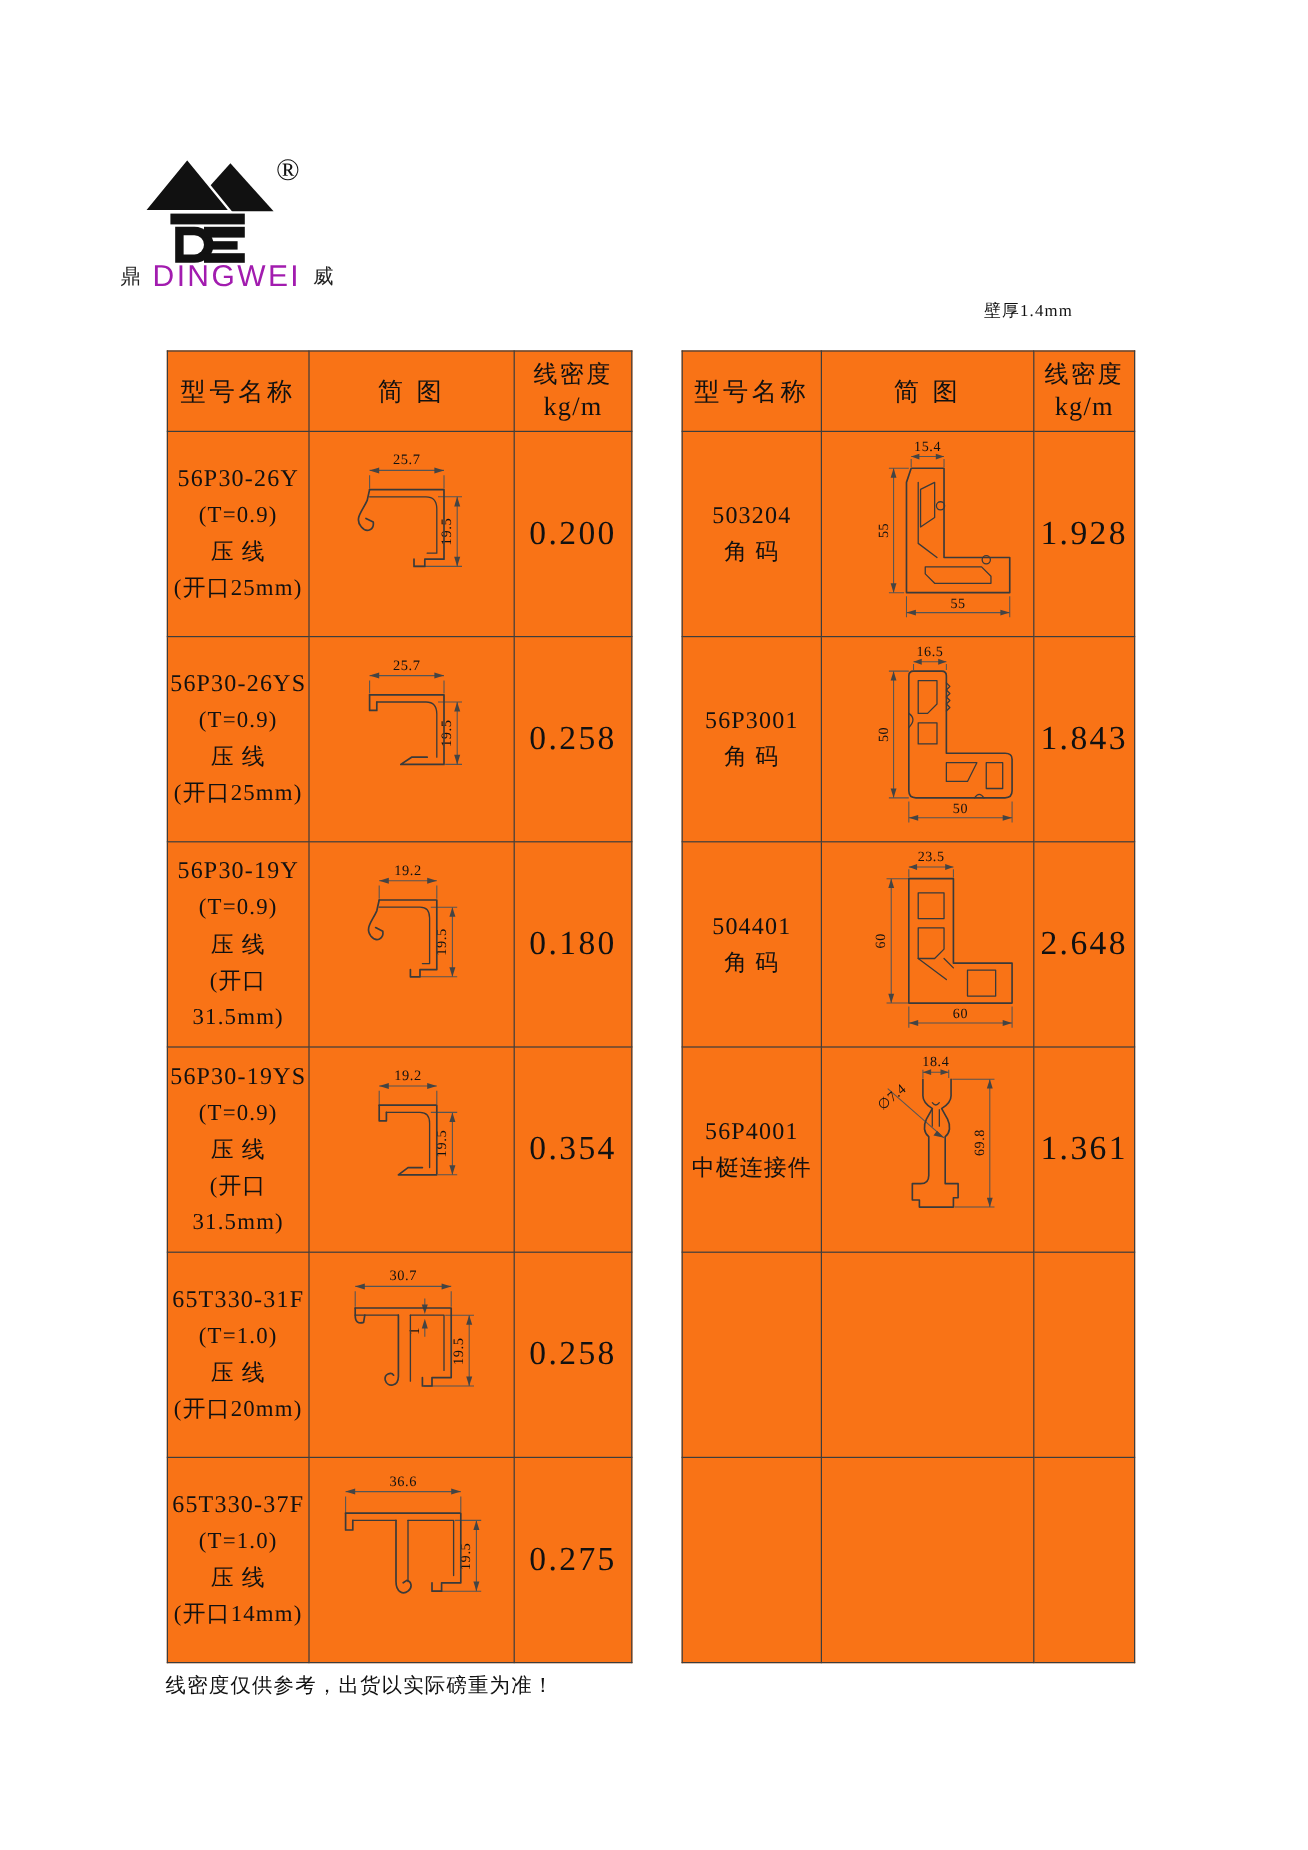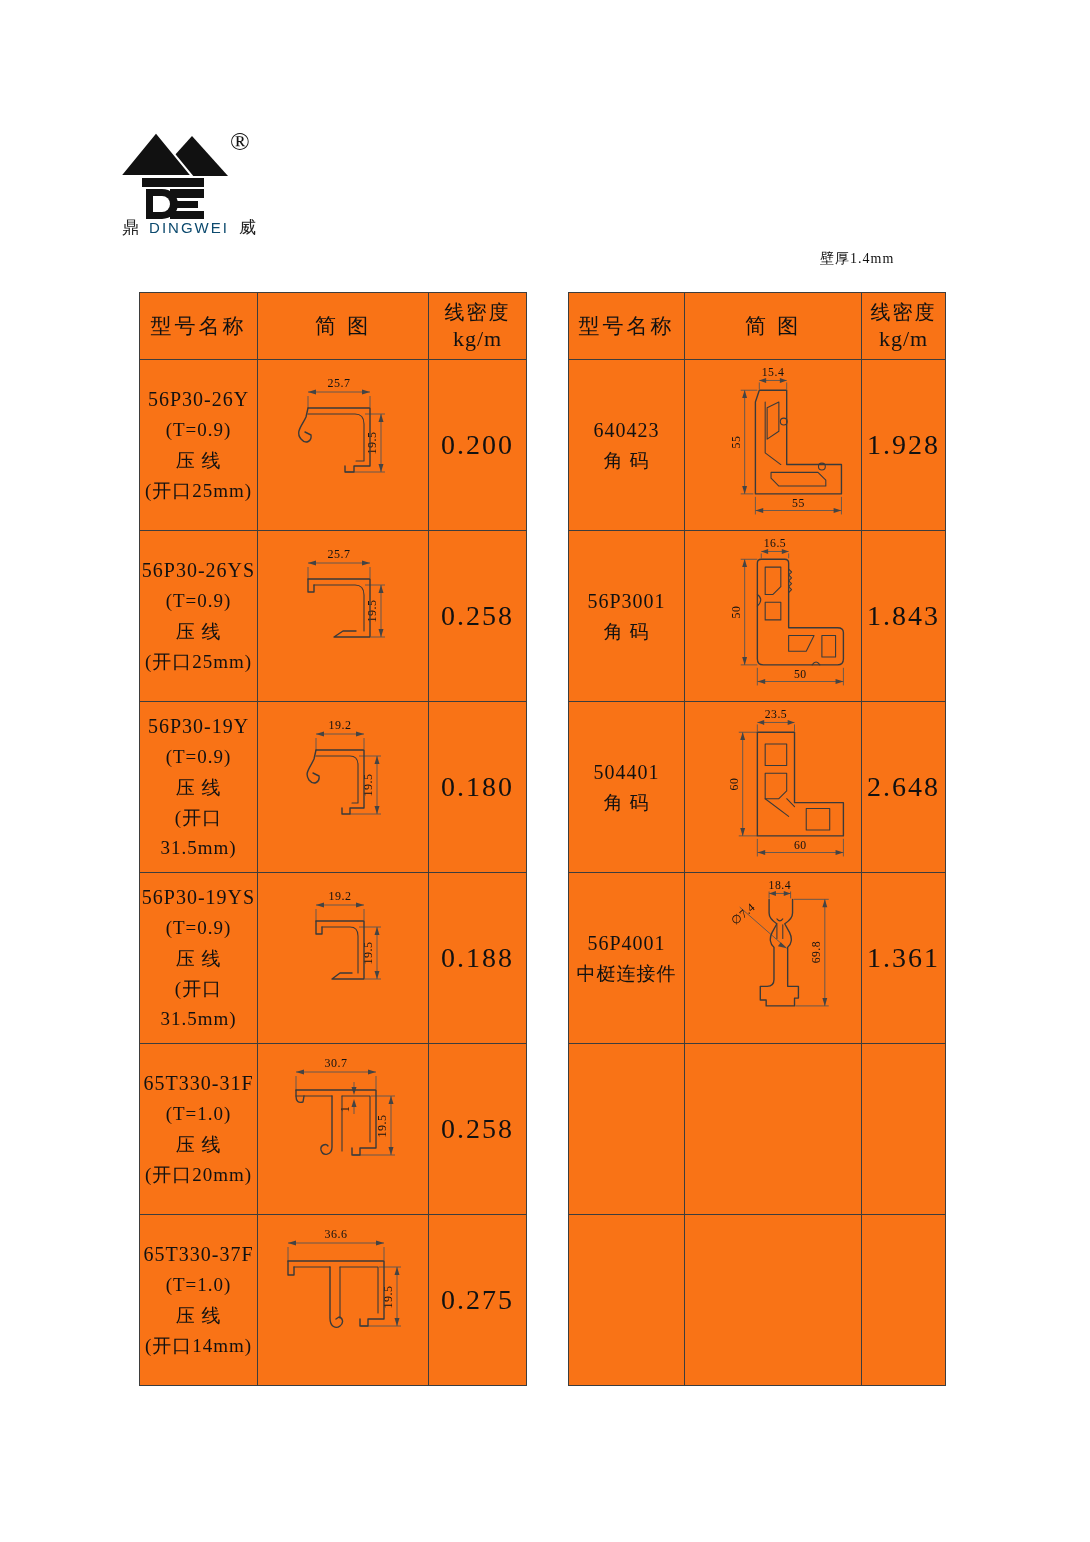--- a/index.html
+++ b/index.html
@@ -5,21 +5,21 @@
   html,body{margin:0;padding:0;background:#e8e8e8;}
   .sheet{position:relative;width:1090px;height:1542px;background:#ffffff;margin:0 auto;
          font-family:"Liberation Serif", serif;color:#111;overflow:hidden;}
 
   
   .logo{position:absolute;left:112px;top:124px;width:160px;height:118px;}
   .logo svg{display:block;}
   .brandline{position:absolute;left:104px;top:216px;width:170px;display:flex;
              align-items:center;justify-content:center;gap:10px;}
   .brandline .cn{font-size:17px;color:#222;}
-  .brandline .en{font-family:"Liberation Sans",sans-serif;font-size:15px;letter-spacing:2px;color:#0c4a6e;}
+  .brandline .en{font-family:"Liberation Sans",sans-serif;font-size:25px;letter-spacing:2px;color:#a21caf;}
 
   
   .title{position:absolute;left:300px;top:150px;width:664px;text-align:center;
          font-family:"Liberation Sans",sans-serif;font-weight:bold;font-size:45px;
          letter-spacing:1px;white-space:nowrap;}
   .wallnote{position:absolute;left:820px;top:250px;width:130px;font-size:14px;letter-spacing:1px;}
   .footnote{position:absolute;left:138px;top:1393px;font-size:17px;letter-spacing:1px;}
 
   
   table.ptable{border-collapse:collapse;table-layout:fixed;position:absolute;background:#f97316;}
@@ -61,20 +61,21 @@
       <text x="118" y="26" font-size="26" fill="#111">®</text>
     </svg>
   </div>
   <div class="brandline">
     <span class="cn">鼎</span>
     <span class="en">DINGWEI</span>
     <span class="cn">威</span>
   </div>
 
   <div class="wallnote">壁厚1.4mm</div>
+  <div class="footnote">线密度仅供参考，出货以实际磅重为准！</div>
 
   <table class="ptable" id="left-table">
     <colgroup>
         <col style="width:118px">
         <col style="width:170px">
         <col style="width:98px">
       </colgroup>
     <tbody>
         <tr class="hdr">
       <th>型号名称</th>
@@ -199,21 +200,21 @@
                 <path class="arr" d="M119,98 l-2.5,-8 h5 z"></path>
             <text class="dtext" transform="translate(114,72) rotate(-90)" text-anchor="middle">19.5</text>
           </g>
           <g>
             <path class="p" d="M58,40 H106 V98 H74 l8,-6 h12"></path>
             <path class="p" d="M58,40 v13 h6 v-7"></path>
             <path class="pi" d="M64,46 H92 Q100,46 100,55 V92"></path>
           </g>
         </svg>
       </td>
-      <td class="denscell">0.188</td>
+      <td class="denscell">0.354</td>
     </tr>
 
     <tr class="data">
       <td class="modelcell">
         <div class="m1">65T330-31F</div>
         <div>(T=1.0)</div>
         <div>压 线</div>
         <div>(开口20mm)</div>
       </td>
       <td>
@@ -292,21 +293,21 @@
       <th>型号名称</th>
       <th>简 图</th>
       <th>
         <span class="dens">线密度</span>
         <span class="unit">kg/m</span>
       </th>
     </tr>
 
     <tr class="data">
       <td class="modelcell">
-        <div class="m1">640423</div>
+        <div class="m1">503204</div>
         <div>角 码</div>
       </td>
       <td>
         <svg class="diag" width="176" height="168" viewBox="0 0 180 168">
           <g>
             <path class="ext" d="M76,20 V27 M104,20 V27"></path>
             <path class="dim" d="M76,18 H104"></path>
             <path class="arr" d="M76,18 l7,-2.5 v5 z"></path>
                 <path class="arr" d="M104,18 l-7,-2.5 v5 z"></path>
             <text class="dtext" x="90" y="13" text-anchor="middle">15.4</text>

